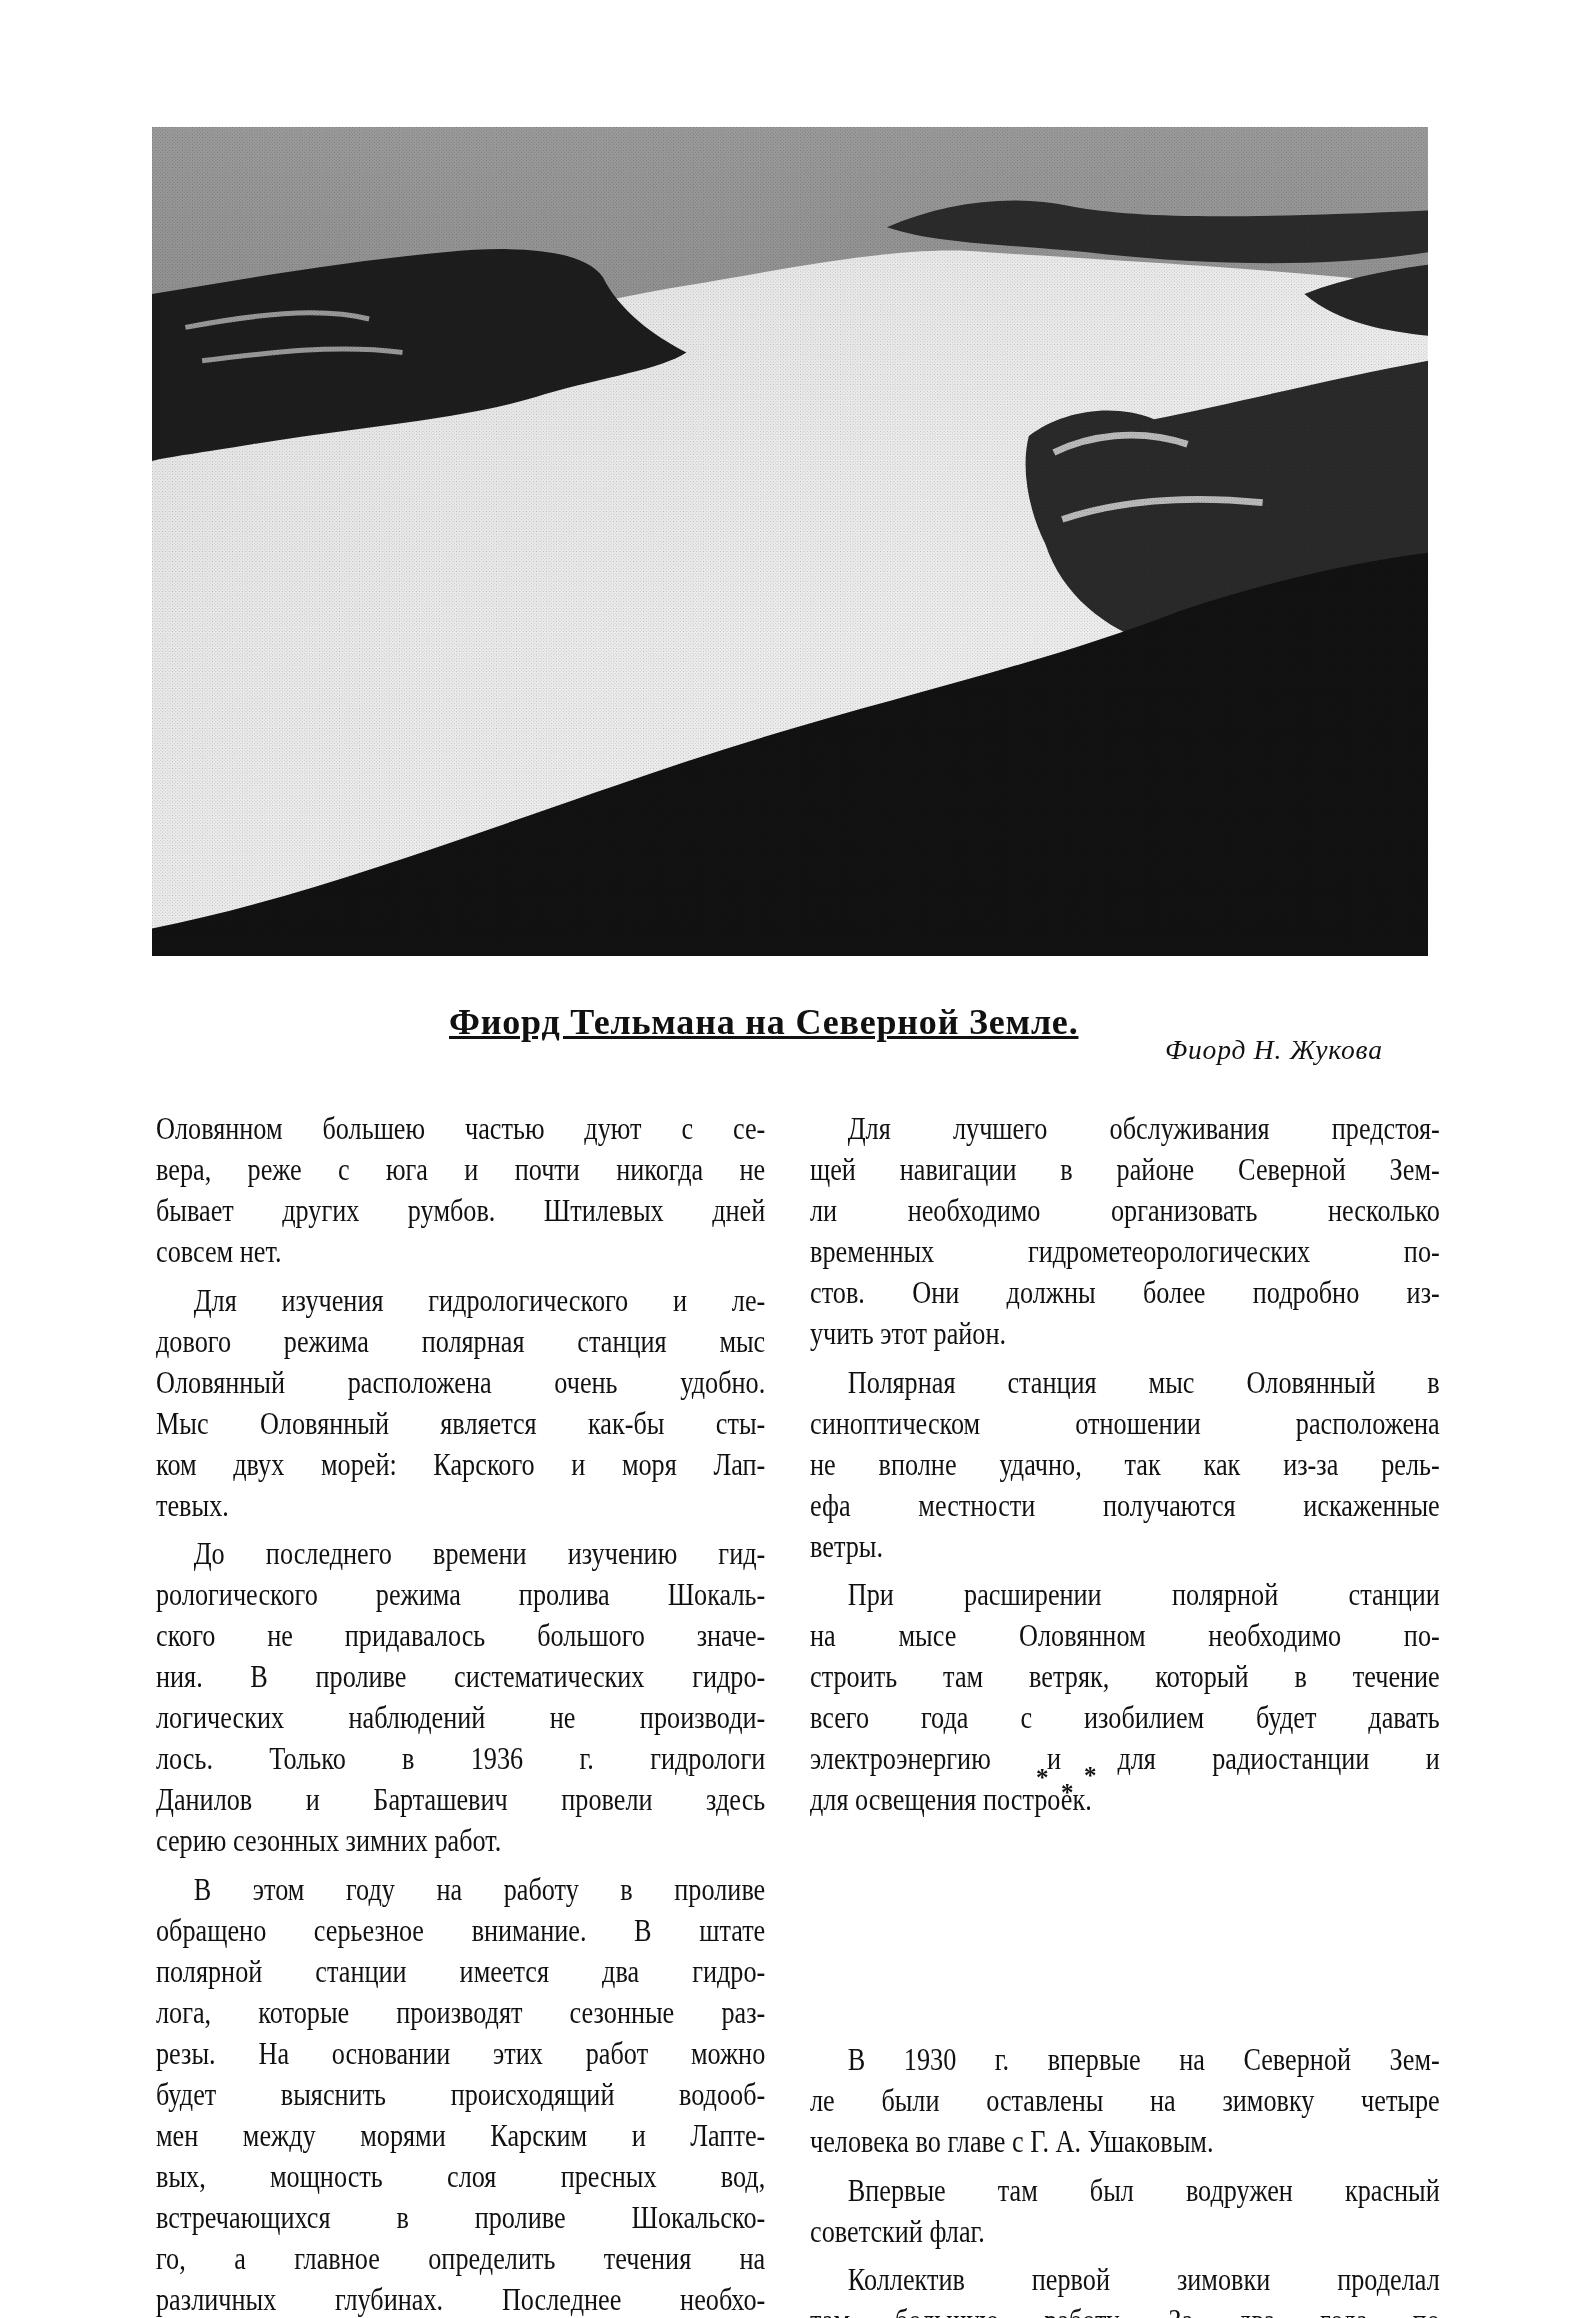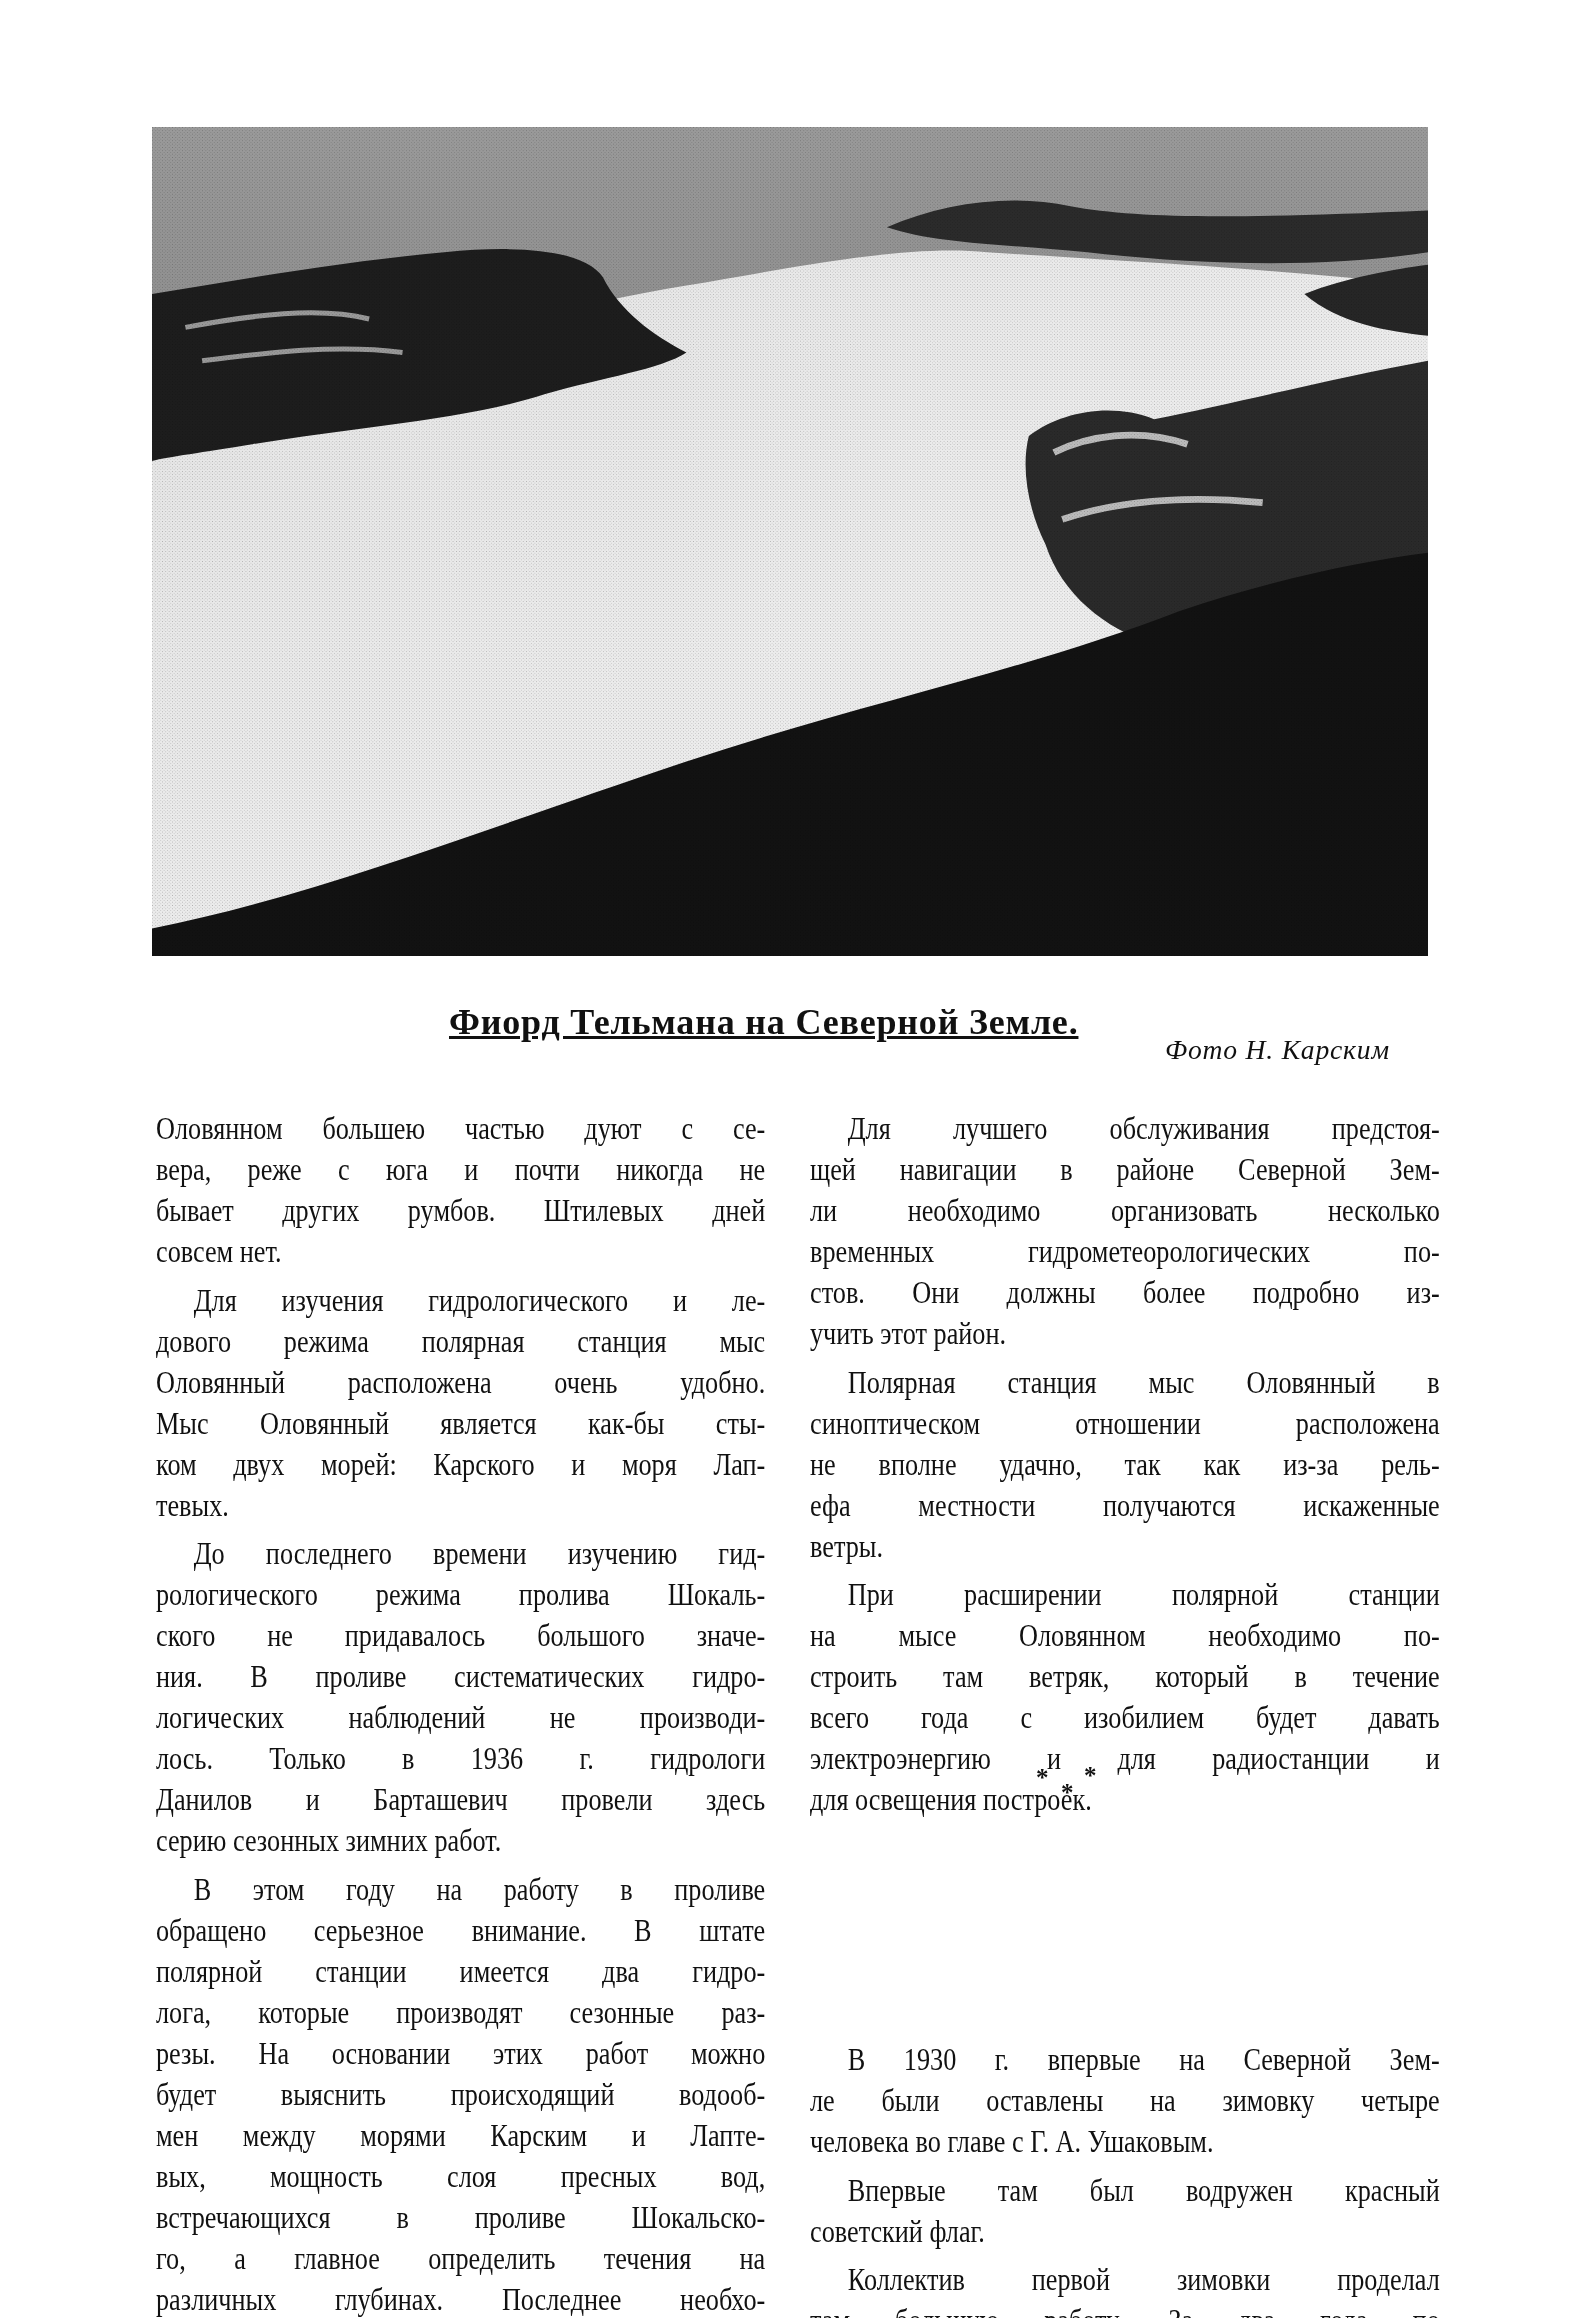--- a/index.html
+++ b/index.html
@@ -73,21 +73,21 @@
 
     <path d="M1050,370 C1090,340 1150,330 1200,350 C1300,330 1420,300 1528,280 L1528,520 C1420,560 1300,600 1200,620 C1140,600 1090,560 1070,500 C1050,460 1040,410 1050,370 Z" fill="#2a2a2a"></path>
     <path d="M1080,390 C1120,370 1180,360 1240,380 M1090,470 C1150,450 1230,440 1330,450" stroke="#e0e0e0" stroke-width="8" fill="none" opacity="0.8"></path>
 
     <path d="M0,993 L0,960 C200,920 400,840 640,760 C850,690 1050,650 1230,580 C1350,540 1450,520 1528,510 L1528,993 Z" fill="#121212"></path>
     <rect x="0" y="0" width="1528" height="993" fill="url(#grain)"></rect>
   </svg>
 </div>
 
 <div class="caption">Фиорд Тельмана на Северной Земле.</div>
-<div class="credit">Фото Н. Карским</div>
+<div class="credit">Фиорд Н. Жукова</div>
 
 <div class="col col-left" id="col-left">
     <div class="paragraph">
       <span class="line">Оловянном большею частью дуют с се-</span>
       <span class="line">вера, реже с юга и почти никогда не</span>
       <span class="line">бывает других румбов. Штилевых дней</span>
       <span class="line last">совсем нет.</span>
     </div>
     <div class="para-gap"></div>
     <div class="paragraph">

